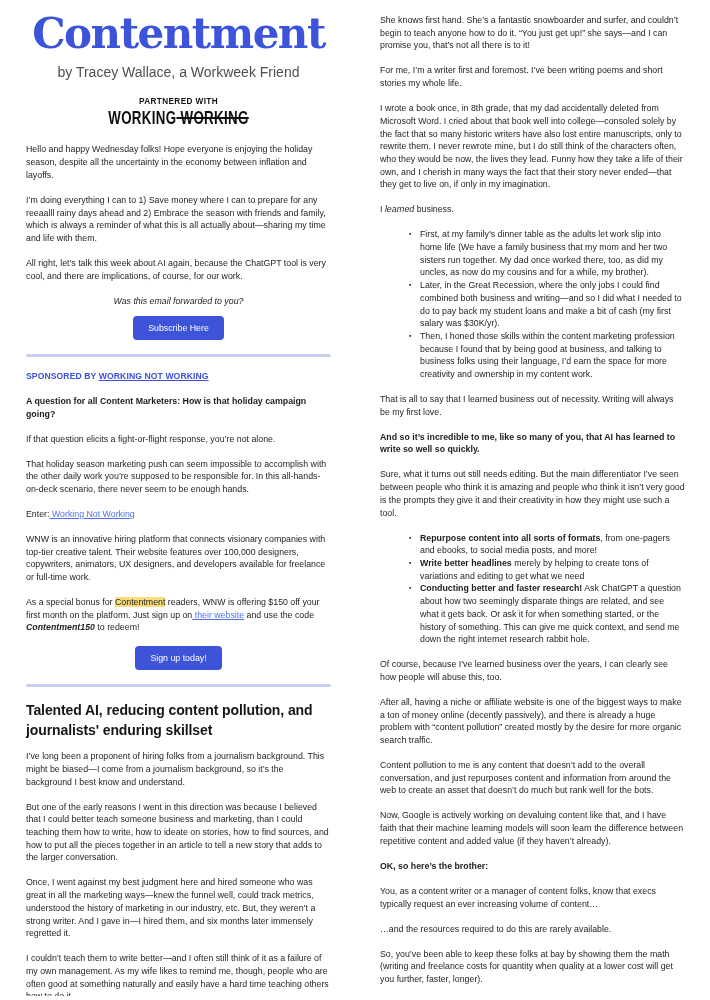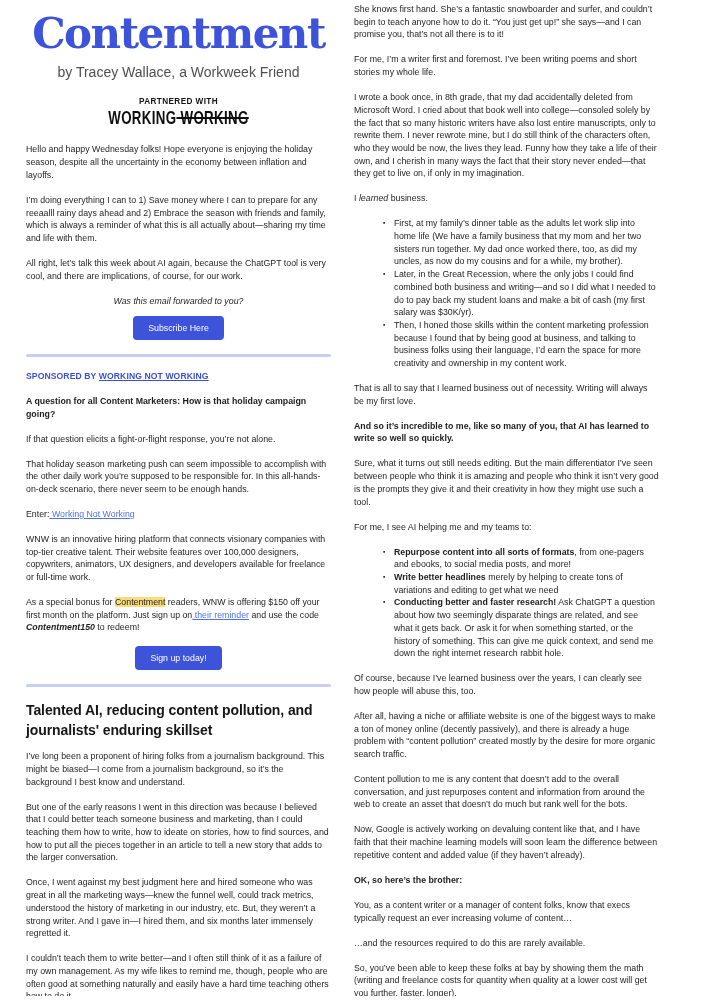--- a/index.html
+++ b/index.html
@@ -7,21 +7,21 @@
     position:relative;
     width:710px;height:996px;
     background:#ffffff;
     overflow:hidden;
     display:flex;
     font-family:"Liberation Sans","DejaVu Sans",sans-serif;
     font-size:8.8px;line-height:12.7px;color:#1e1e1e;
   }
   .col{width:305px;flex:0 0 305px;}
   .col-left{margin-left:26px;}
-  .col-right{margin-left:23px;padding-top:3px;}
+  .col-right{margin-left:49px;padding-top:14px;}
 
   .logo{
     font-family:"DejaVu Serif","Liberation Serif",serif;
     font-weight:700;font-size:42px;line-height:1.15;
     letter-spacing:-1.5px;text-align:center;
     margin-top:10px;
   }
   .byline{text-align:center;font-size:14px;color:#4f4f4f;margin-top:8px;}
   .partnered{text-align:center;font-size:8.2px;font-weight:700;letter-spacing:.4px;color:#141414;margin-top:17px;}
   .wnw{
@@ -67,21 +67,21 @@
         <p class="para"><span>All right, let’s talk this week about AI again, because the ChatGPT tool is very cool, and there are implications, of course, for our work.</span></p>
         <p class="para center-italic"><span>Was this email forwarded to you?</span></p>
         <button class="btn" style="background: rgb(61, 83, 217);">Subscribe Here</button>
         <div class="divider" style="background: rgb(201, 207, 243);"></div>
         <div class="section-label" style="color: rgb(59, 79, 216);"><span>SPONSORED BY </span><a class="llink">WORKING NOT WORKING</a></div>
         <p class="para"><span class="b">A question for all Content Marketers: How is that holiday campaign going?</span></p>
         <p class="para"><span>If that question elicits a fight-or-flight response, you’re not alone.</span></p>
         <p class="para"><span>That holiday season marketing push can seem impossible to accomplish with the other daily work you’re supposed to be responsible for. In this all-hands-on-deck scenario, there never seem to be enough hands.</span></p>
         <p class="para"><span>Enter:</span><a class="lnk" style="color: rgb(78, 113, 233);"> Working Not Working</a></p>
         <p class="para"><span>WNW is an innovative hiring platform that connects visionary companies with top-tier creative talent. Their website features over 100,000 designers, copywriters, animators, UX designers, and developers available for freelance or full-time work.</span></p>
-        <p class="para"><span>As a special bonus for </span><span class="hl" style="background: rgb(249, 220, 125);">Contentment</span><span> readers, WNW is offering $150 off your first month on the platform. Just sign up on</span><a class="lnk" style="color: rgb(78, 113, 233);"> their reminder</a><span> and use the code </span><span class="bi">Contentment150</span><span> to redeem!</span></p>
+        <p class="para"><span>As a special bonus for </span><span class="hl" style="background: rgb(249, 220, 125);">Contentment</span><span> readers, WNW is offering $150 off your first month on the platform. Just sign up on</span><a class="lnk" style="color: rgb(78, 113, 233);"> their website</a><span> and use the code </span><span class="bi">Contentment150</span><span> to redeem!</span></p>
         <button class="btn" style="background: rgb(61, 83, 217);">Sign up today!</button>
         <div class="divider" style="background: rgb(201, 207, 243);"></div>
         <h1 class="heading">Talented AI, reducing content pollution, and journalists' enduring skillset</h1>
         <p class="para"><span>I’ve long been a proponent of hiring folks from a journalism background. This might be biased—I come from a journalism background, so it’s the background I best know and understand.</span></p>
         <p class="para"><span>But one of the early reasons I went in this direction was because I believed that I could better teach someone business and marketing, than I could teaching them how to write, how to ideate on stories, how to find sources, and how to put all the pieces together in an article to tell a new story that adds to the larger conversation.</span></p>
         <p class="para"><span>Once, I went against my best judgment here and hired someone who was great in all the marketing ways—knew the funnel well, could track metrics, understood the history of marketing in our industry, etc. But, they weren’t a strong writer. And I gave in—I hired them, and six months later immensely regretted it.</span></p>
         <p class="para"><span>I couldn’t teach them to write better—and I often still think of it as a failure of my own management. As my wife likes to remind me, though, people who are often good at something naturally and easily have a hard time teaching others how to do it.</span></p>
       </div>
   </div>
   <div class="col col-right">
@@ -91,21 +91,20 @@
         <p class="para"><span>I wrote a book once, in 8th grade, that my dad accidentally deleted from Microsoft Word. I cried about that book well into college—consoled solely by the fact that so many historic writers have also lost entire manuscripts, only to rewrite them. I never rewrote mine, but I do still think of the characters often, who they would be now, the lives they lead. Funny how they take a life of their own, and I cherish in many ways the fact that their story never ended—that they get to live on, if only in my imagination.</span></p>
         <p class="para"><span>I </span><span class="i">learned</span><span> business.</span></p>
         <ul class="blist">
           <li><span>First, at my family’s dinner table as the adults let work slip into home life (We have a family business that my mom and her two sisters run together. My dad once worked there, too, as did my uncles, as now do my cousins and for a while, my brother).</span></li>
           <li><span>Later, in the Great Recession, where the only jobs I could find combined both business and writing—and so I did what I needed to do to pay back my student loans and make a bit of cash (my first salary was $30K/yr).</span></li>
           <li><span>Then, I honed those skills within the content marketing profession because I found that by being good at business, and talking to business folks using their language, I’d earn the space for more creativity and ownership in my content work.</span></li>
         </ul>
         <p class="para"><span>That is all to say that I learned business out of necessity. Writing will always be my first love.</span></p>
         <p class="para"><span class="b">And so it’s incredible to me, like so many of you, that AI has learned to write so well so quickly.</span></p>
         <p class="para"><span>Sure, what it turns out still needs editing. But the main differentiator I’ve seen between people who think it is amazing and people who think it isn’t very good is the prompts they give it and their creativity in how they might use such a tool.</span></p>
-        <p class="para"><span>For me, I see AI helping me and my teams to:</span></p>
         <ul class="blist">
           <li><span class="b">Repurpose content into all sorts of formats</span><span>, from one-pagers and ebooks, to social media posts, and more!</span></li>
           <li><span class="b">Write better headlines</span><span> merely by helping to create tons of variations and editing to get what we need</span></li>
           <li><span class="b">Conducting better and faster research!</span><span> Ask ChatGPT a question about how two seemingly disparate things are related, and see what it gets back. Or ask it for when something started, or the history of something. This can give me quick context, and send me down the right internet research rabbit hole.</span></li>
         </ul>
         <p class="para"><span>Of course, because I’ve learned business over the years, I can clearly see how people will abuse this, too.</span></p>
         <p class="para"><span>After all, having a niche or affiliate website is one of the biggest ways to make a ton of money online (decently passively), and there is already a huge problem with “content pollution” created mostly by the desire for more organic search traffic.</span></p>
         <p class="para"><span>Content pollution to me is any content that doesn’t add to the overall conversation, and just repurposes content and information from around the web to create an asset that doesn’t do much but rank well for the bots.</span></p>
         <p class="para"><span>Now, Google is actively working on devaluing content like that, and I have faith that their machine learning models will soon learn the difference between repetitive content and added value (if they haven’t already).</span></p>
         <p class="para"><span class="b">OK, so here’s the brother:</span></p>

